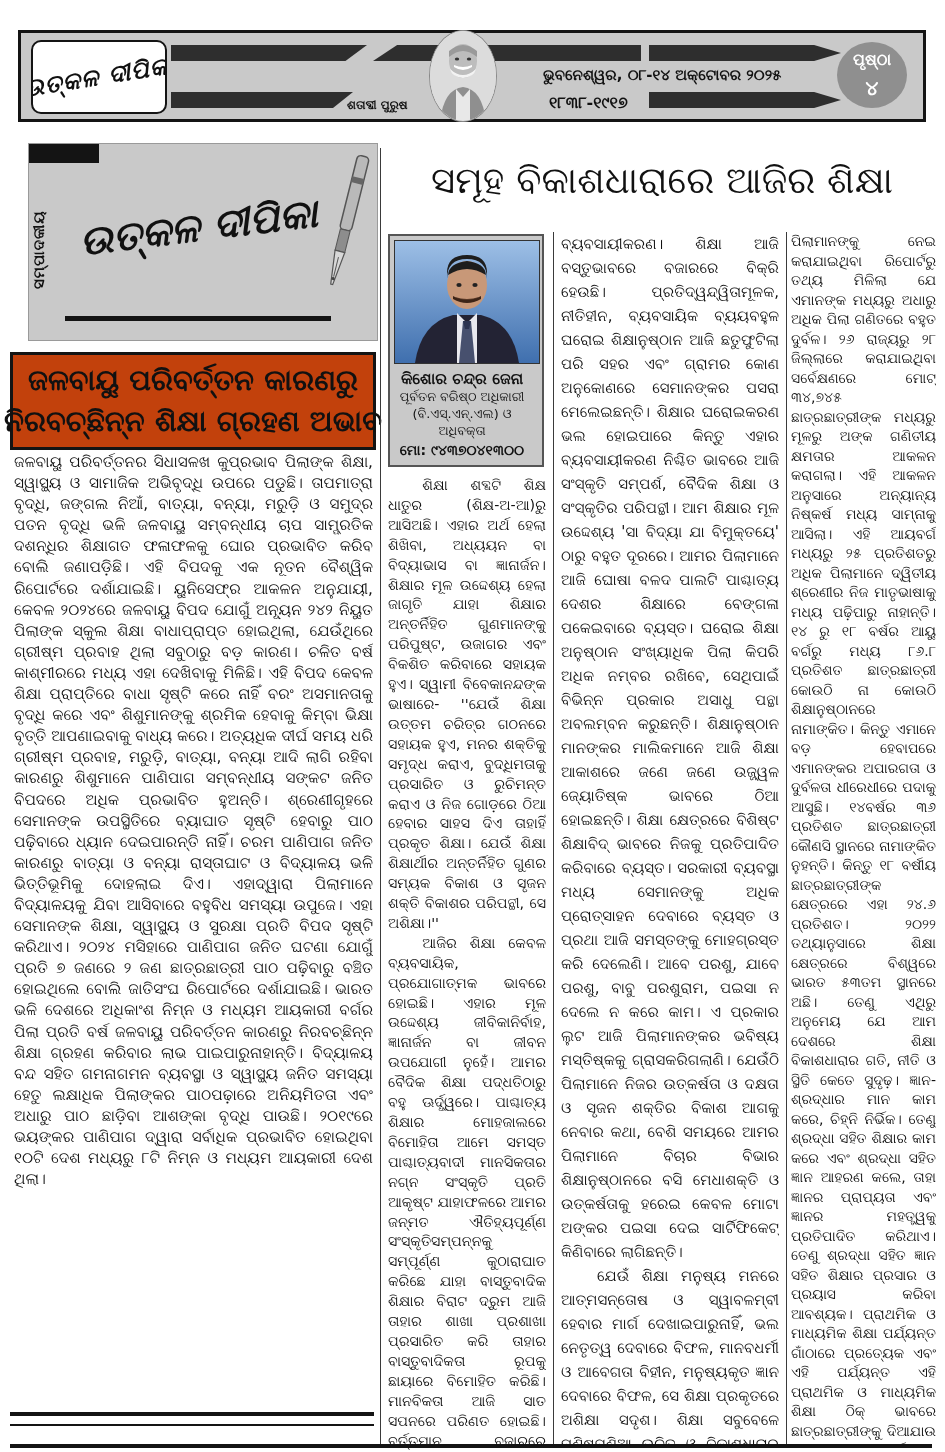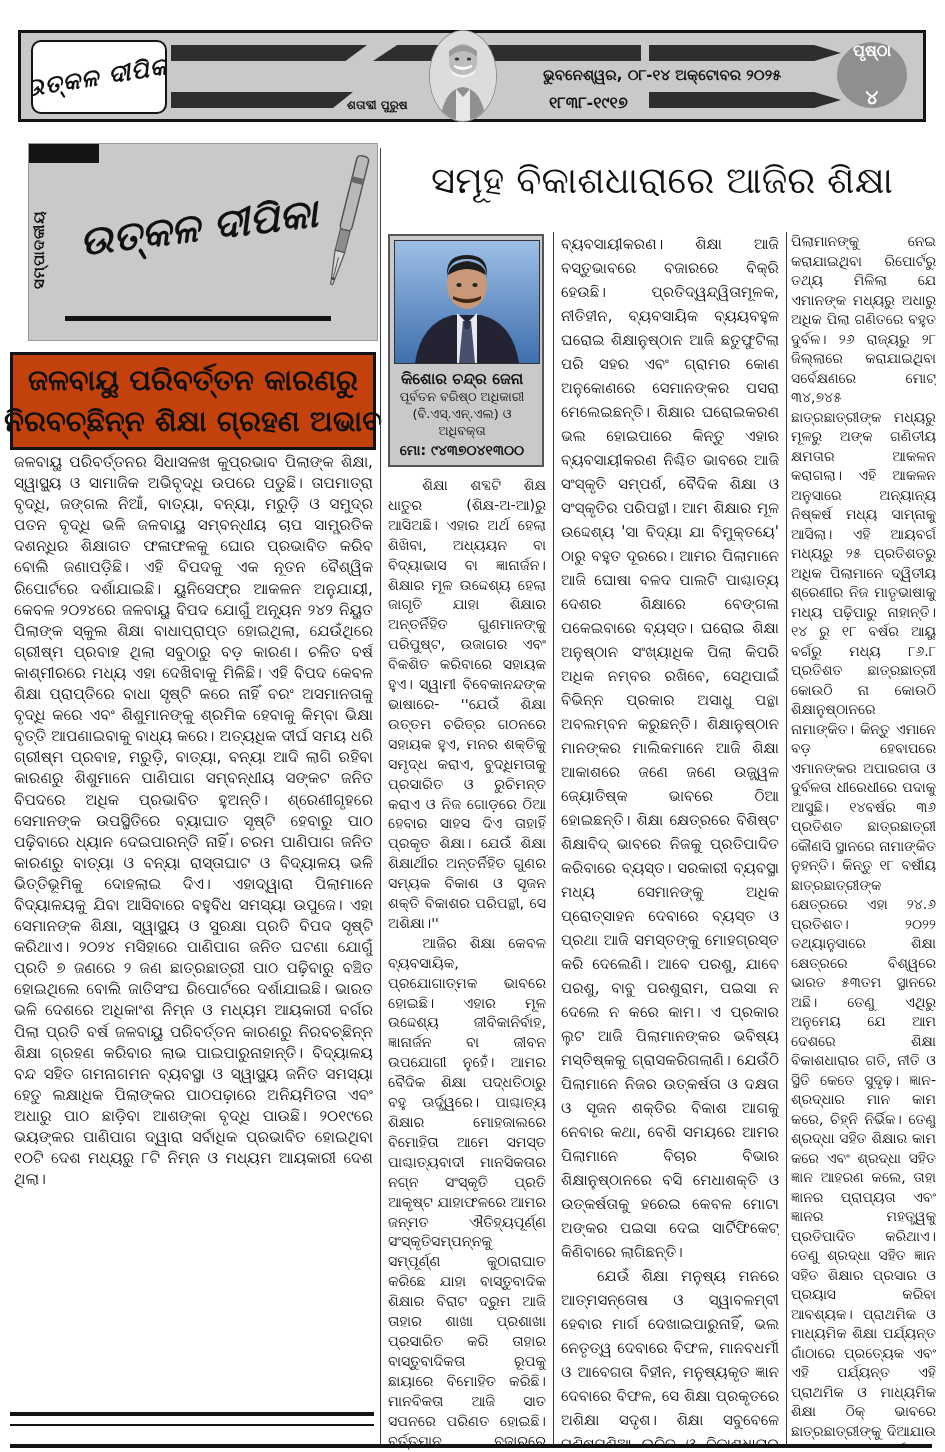--- a/index.html
+++ b/index.html
@@ -18,21 +18,21 @@
   .band-tc{left:628px;top:12px;width:192px;clip-path:polygon(0 0,86% 0,100% 50%,86% 100%,0 100%);}
   .band-ba{left:150px;bottom:11px;width:182px;clip-path:polygon(0 0,100% 0,89% 100%,0 100%);}
   .band-bb{left:628px;bottom:11px;width:192px;clip-path:polygon(0 0,86% 0,100% 50%,86% 100%,0 100%);}
   .mast-tagline{position:absolute;left:326px;bottom:7px;font-weight:bold;font-size:12px;}
   .mast-years{position:absolute;left:528px;bottom:7px;font-weight:bold;font-size:16px;text-align:right;}
   .mast-date{position:absolute;left:522px;top:33px;font-weight:bold;font-size:15px;}
   .portrait{position:absolute;left:408px;top:-3px;width:66px;height:90px;border-radius:50%;
             background:#e9e9e9;border:1px solid #888;overflow:hidden;z-index:3;}
   .page-badge{position:absolute;right:16px;top:9px;width:70px;height:66px;border-radius:50%;
             background:#8f8f8f;color:#fff;display:flex;flex-direction:column;align-items:center;
-            justify-content:space-between;line-height:1.1;z-index:3;gap:8px;}
+            justify-content:center;line-height:1.1;z-index:3;gap:8px;}
   .page-badge .pl{font-size:16px;font-weight:bold;}
   .page-badge .pn{font-size:20px;font-weight:bold;}
   
   .edit-box{position:absolute;left:28px;top:143px;width:348px;height:196px;background:#c9c9c9;
             border:1px solid #9a9a9a;}
   .edit-corner{position:absolute;left:0;top:0;width:70px;height:19px;background:#141414;}
   .edit-vlabel{position:absolute;left:1px;top:22px;height:168px;width:26px;
             writing-mode:vertical-rl;transform:rotate(180deg);text-align:center;
             font-weight:bold;font-size:15px;letter-spacing:1px;}
   .edit-script{position:absolute;left:44px;top:28px;width:252px;height:110px;

